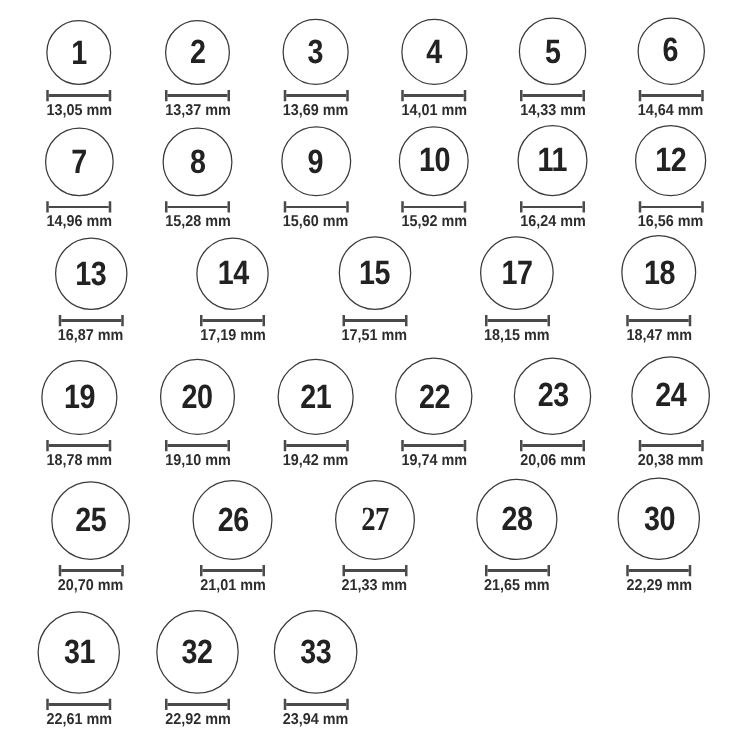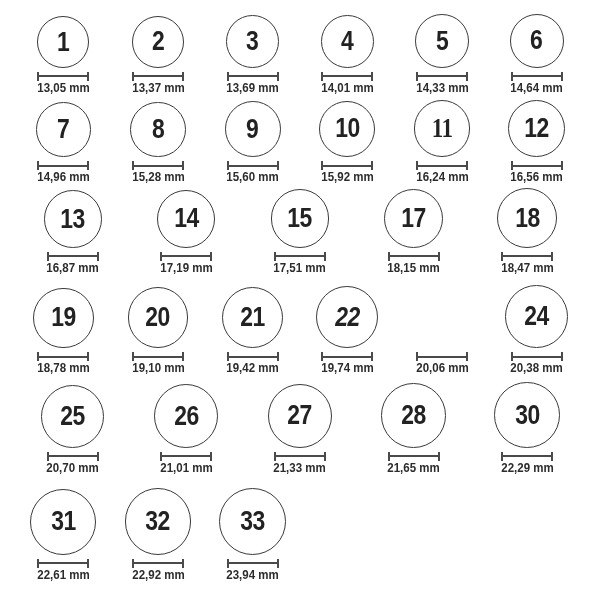--- a/index.html
+++ b/index.html
@@ -161,21 +161,21 @@
 
   <div class="cell">
     <div class="circle" style="width: 56.2px; height: 56.2px;">
       <span class="num">10</span>
     </div>
     <div class="measure"></div>
     <span class="mm">15,92 mm</span>
   </div>
 
   <div class="cell">
-    <div class="circle" style="width: 56.7px; height: 56.7px; font-family: Liberation Serif, serif;">
+    <div class="circle" style="width: 56.7px; height: 56.7px;">
       <span class="num">11</span>
     </div>
     <div class="measure"></div>
     <span class="mm">16,24 mm</span>
   </div>
 
   <div class="cell">
     <div class="circle" style="width: 57.2px; height: 57.2px;">
       <span class="num">12</span>
     </div>
@@ -244,28 +244,31 @@
 
   <div class="cell">
     <div class="circle" style="width: 61.4px; height: 61.4px;">
       <span class="num">21</span>
     </div>
     <div class="measure"></div>
     <span class="mm">19,42 mm</span>
   </div>
 
   <div class="cell">
-    <div class="circle" style="width: 61.9px; height: 61.9px; font-style: italic;">
+    <div class="circle" style="width: 61.9px; height: 61.9px;">
       <span class="num">22</span>
     </div>
     <div class="measure"></div>
     <span class="mm">19,74 mm</span>
   </div>
 
   <div class="cell">
+    <div class="circle" style="width: 62.3px; height: 62.3px;">
+      <span class="num">23</span>
+    </div>
     <div class="measure"></div>
     <span class="mm">20,06 mm</span>
   </div>
 
   <div class="cell">
     <div class="circle" style="width: 62.8px; height: 62.8px; justify-content: center;">
       <span class="num">24</span>
     </div>
     <div class="measure"></div>
     <span class="mm">20,38 mm</span>
@@ -282,21 +285,21 @@
 
   <div class="cell">
     <div class="circle" style="width: 63.8px; height: 63.8px;">
       <span class="num">26</span>
     </div>
     <div class="measure"></div>
     <span class="mm">21,01 mm</span>
   </div>
 
   <div class="cell">
-    <div class="circle" style="width: 64.2px; height: 64.2px;">
+    <div class="circle" style="width: 64.2px; height: 64.2px; font-family: Liberation Serif, serif;">
       <span class="num">27</span>
     </div>
     <div class="measure"></div>
     <span class="mm">21,33 mm</span>
   </div>
 
   <div class="cell">
     <div class="circle" style="width: 64.7px; height: 64.7px;">
       <span class="num">28</span>
     </div>

